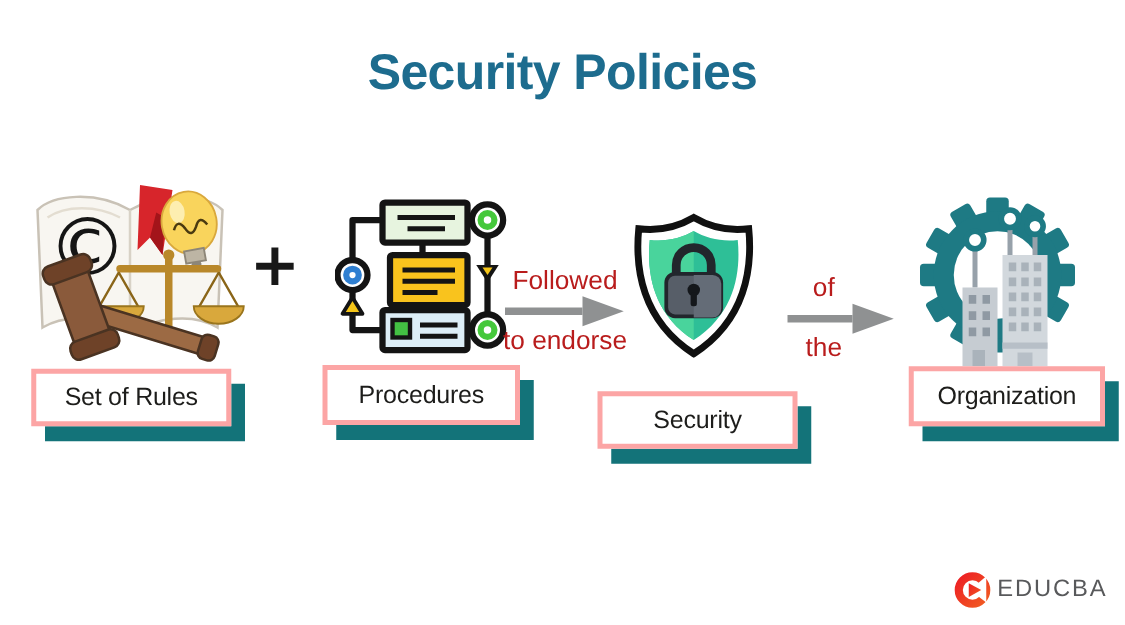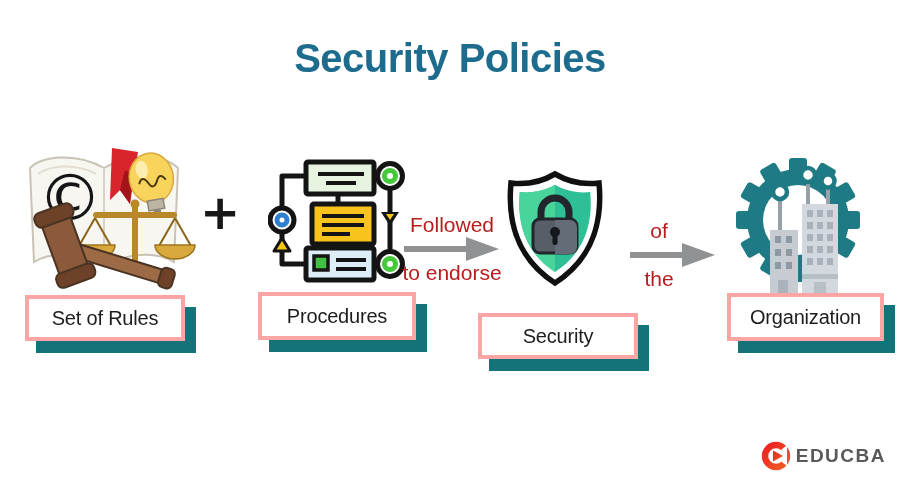--- a/index.html
+++ b/index.html
@@ -14,21 +14,21 @@
   .plus{position:absolute;left:196px;top:184px;width:48px;height:56px;
         font-family:"DejaVu Sans",sans-serif;font-size:48px;font-weight:700;color:#181818;
         display:flex;align-items:center;justify-content:center;}
   .connector{position:absolute;display:flex;flex-direction:column;align-items:center;}
   .conn-text{font-size:21px;color:#b91c1c;line-height:22px;white-space:nowrap;}
   .arrow{position:relative;height:26px;width:100%;}
   .arrow .shaft{position:absolute;left:0;top:10px;height:6px;background:#8f9192;}
   .arrow .head{position:absolute;top:1px;width:0;height:0;
                border-top:12px solid transparent;border-bottom:12px solid transparent;
                border-left:33px solid #8f9192;}
-  .logo{position:absolute;right:14px;bottom:26px;display:flex;align-items:center;gap:1px;font-weight:bold;}
+  .logo{position:absolute;right:14px;bottom:10px;display:flex;align-items:center;gap:1px;}
   .logo-text{font-size:19px;color:#58595b;letter-spacing:1.5px;}
 </style>
 </head>
 <body>
 
 <div class="canvas">
 
   <div class="title">Security Policies</div>
 
   <div class="icon-wrap" style="left:12px;top:140px;">

